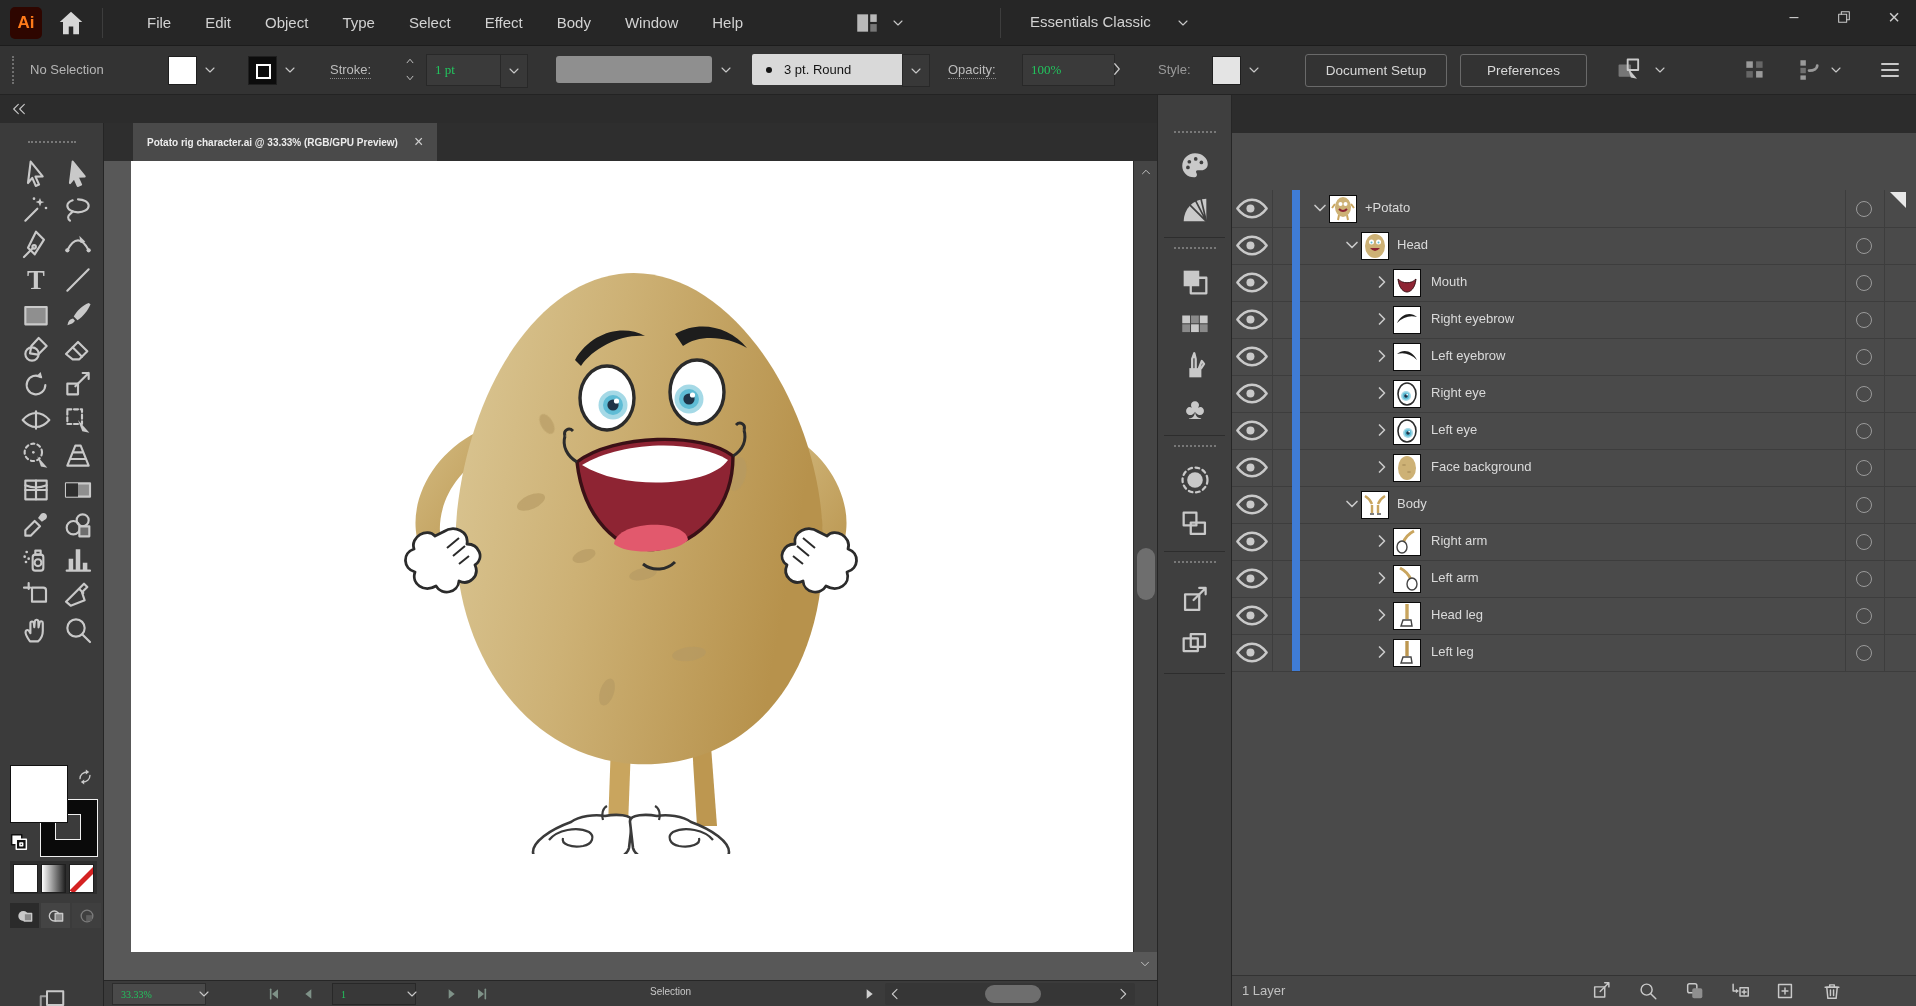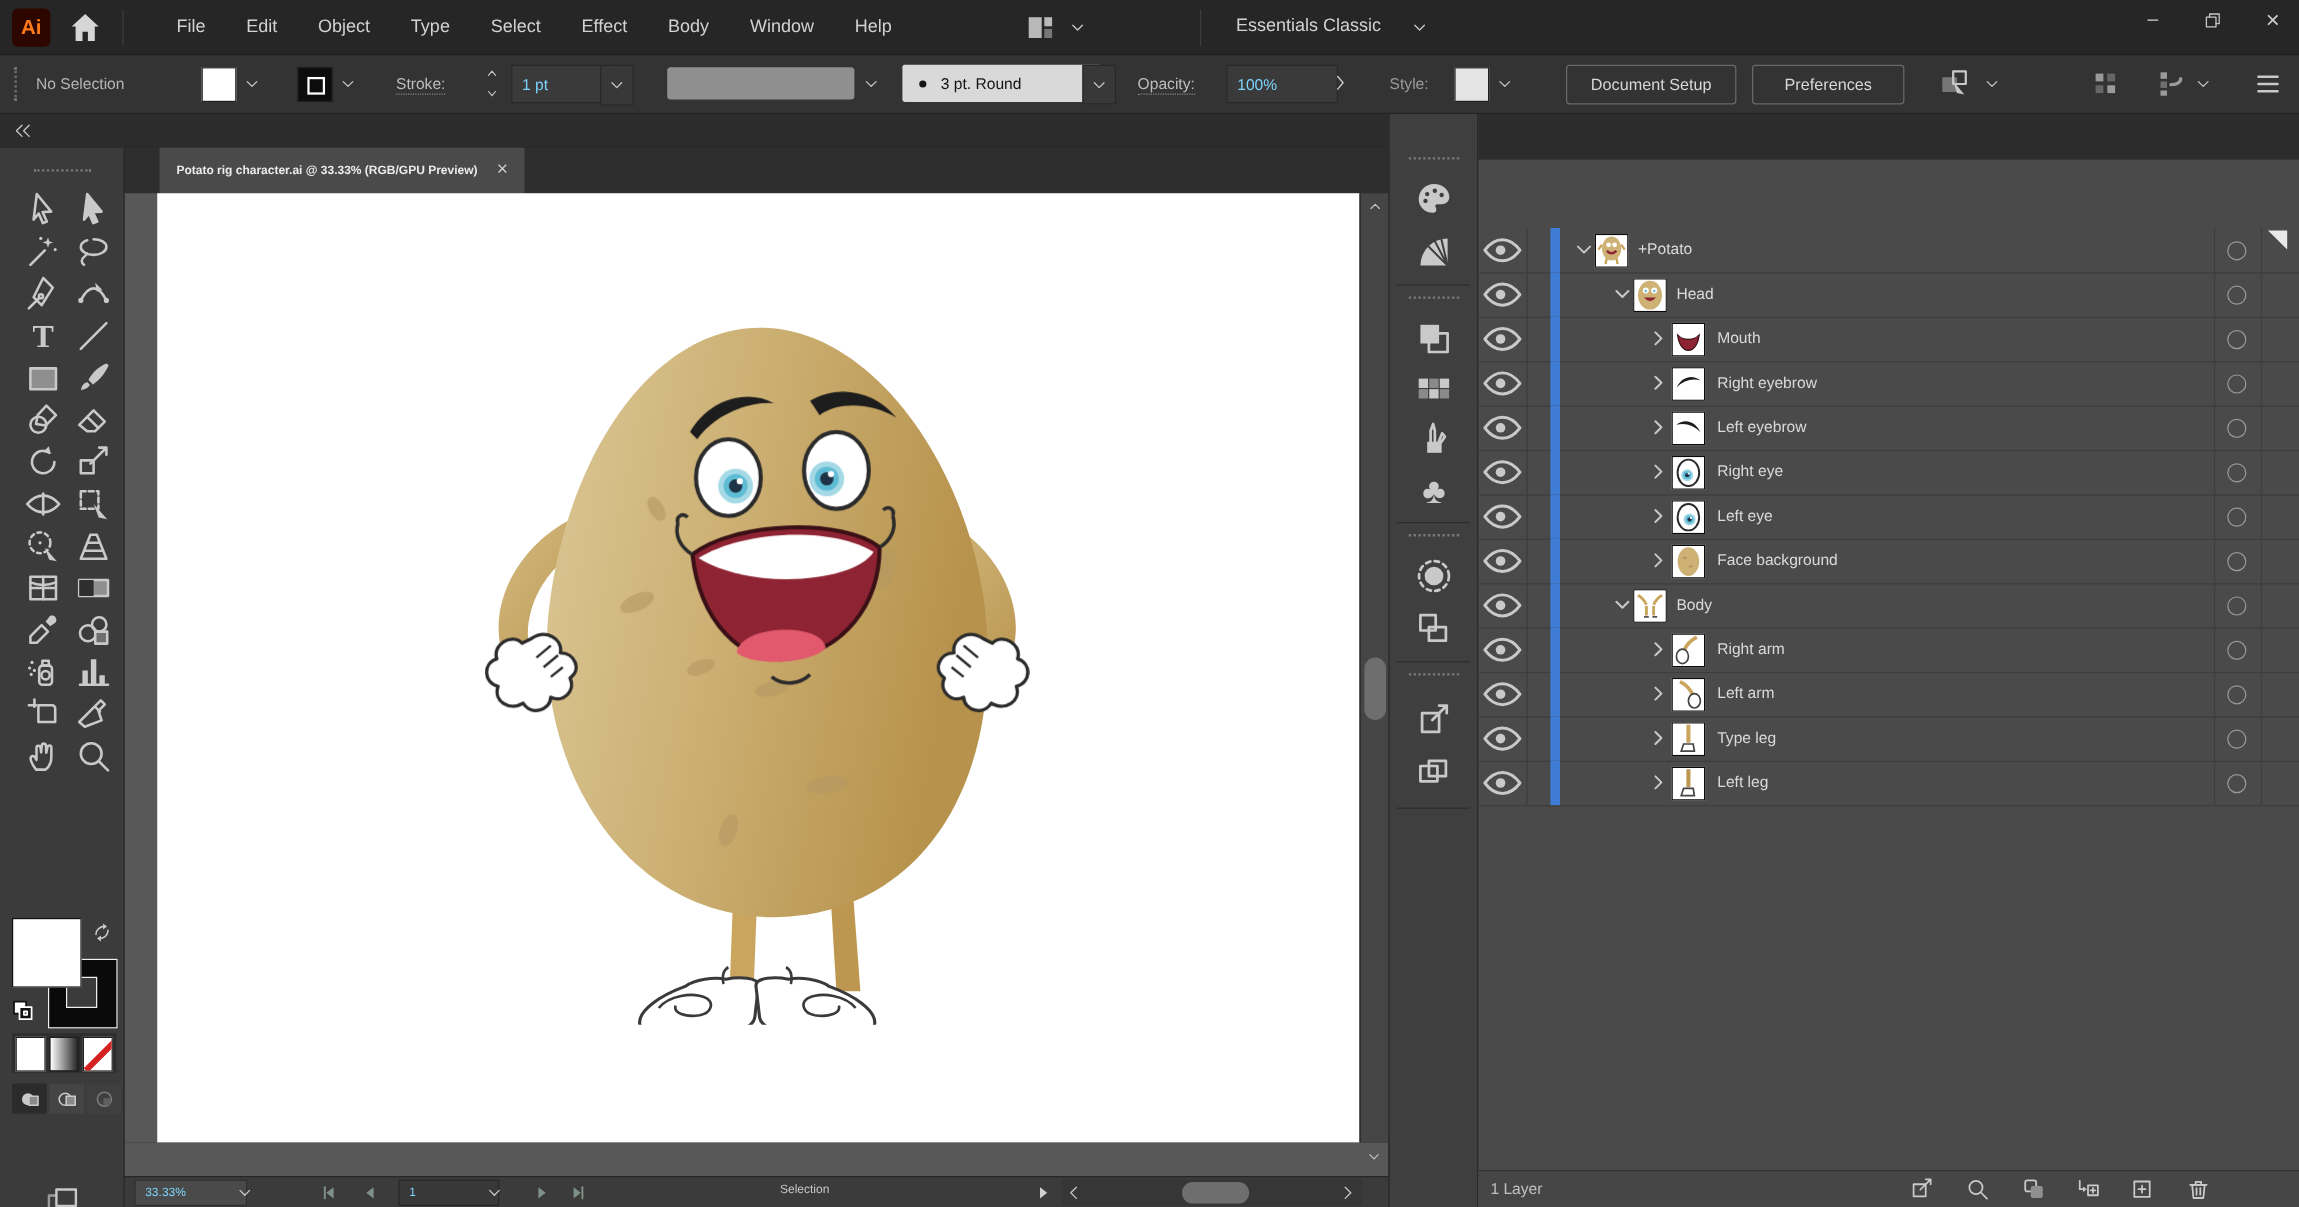--- a/index.html
+++ b/index.html
@@ -25,21 +25,21 @@
   .searchbox input{background:transparent;border:none;outline:none;color:#8a8a8a;font-size:14px;width:300px;
                    font-family:"Liberation Sans",sans-serif;}
   .winbtn{top:0px;width:44px;height:34px;display:flex;align-items:center;justify-content:center;
           font-size:16px;color:#cccccc;}
   
   .ctrlbar{left:0;top:46px;width:1916px;height:48px;background:#333333;border-bottom:1px solid #232323;
            font-size:13px;color:#bdbdbd;}
   .grip-v{left:12px;top:10px;width:2px;height:28px;border-left:2px dotted #6f6f6f;}
   .swatch{border:1px solid #1f1f1f;}
   .dotted-label{border-bottom:1px dotted #8a8a8a;padding-bottom:1px;}
-  .field{background:#3a3a3a;border:1px solid #282828;display:flex;align-items:center;padding:0 8px;color:#7dd3fc;}
+  .field{background:#3a3a3a;border:1px solid #282828;display:flex;align-items:center;padding:0 8px;color:#22c55e;font-family:Liberation Serif, serif;}
   .ddchev{background:#383838;border:1px solid #282828;display:flex;align-items:center;justify-content:center;}
   .btn{border:1px solid #6a6a6a;border-radius:3px;display:flex;align-items:center;justify-content:center;
        color:#d8d8d8;font-size:13.5px;background:transparent;}
   
   .hdrstrip{left:0;top:95px;width:1916px;height:28px;background:#2c2c2c;border-bottom:1px solid #1f1f1f;}
   .tooldock{left:0;top:123px;width:103px;height:883px;background:#3b3b3b;border-right:1px solid #252525;}
   .toolbtn{width:32px;height:32px;position:absolute;}
   .gripdots{border-top:2px dotted #787878;}
   
   .fillbox{left:10px;top:642px;width:56px;height:56px;background:#ffffff;border:1px solid #111;z-index:3;}
@@ -1076,21 +1076,21 @@
             <polyline points="9,6 15,12 9,18" stroke-width="2"></polyline>
           </svg>
         </span>
       <span class="thumb" style="left:161px;">
         <svg viewBox="0 0 26 26">
             <rect width="26" height="26" fill="#fff"></rect>
             <path d="M13 1v15" stroke="#c9a55e" stroke-width="3.4"></path>
             <path d="M9 17h8l1 6H7z" fill="#fff" stroke="#444" stroke-width="1.4"></path>
           </svg>
       </span>
-      <span class="llabel" style="left:199px;">Type leg</span>
+      <span class="llabel" style="left:199px;">Head leg</span>
       <span class="tdiv"></span>
         <span class="tdiv2"></span>
       <span class="target"></span>
     </div>
 
     <div class="lrow" style="top:539px;">
       <span class="eyecell ic">
           <svg viewBox="0 0 24 24">
             <path d="M2.5 12C5.3 8.2 8.5 6.3 12 6.3s6.7 1.9 9.5 5.7c-2.8 3.8-6 5.7-9.5 5.7S5.3 15.8 2.5 12z"></path>
             <circle cx="11" cy="12" r="2.6" fill="#c9c9c9" stroke="none"></circle>

